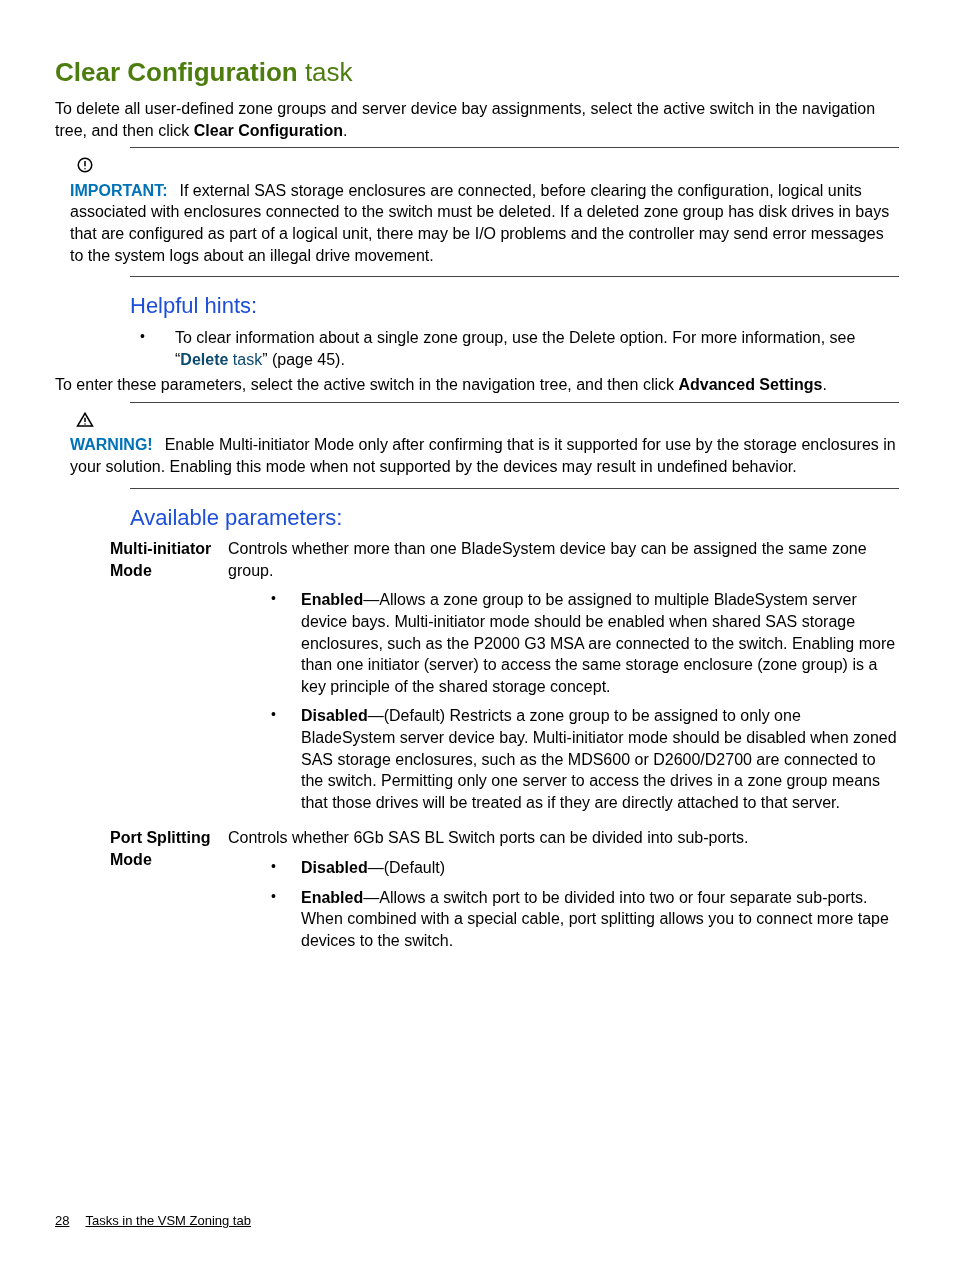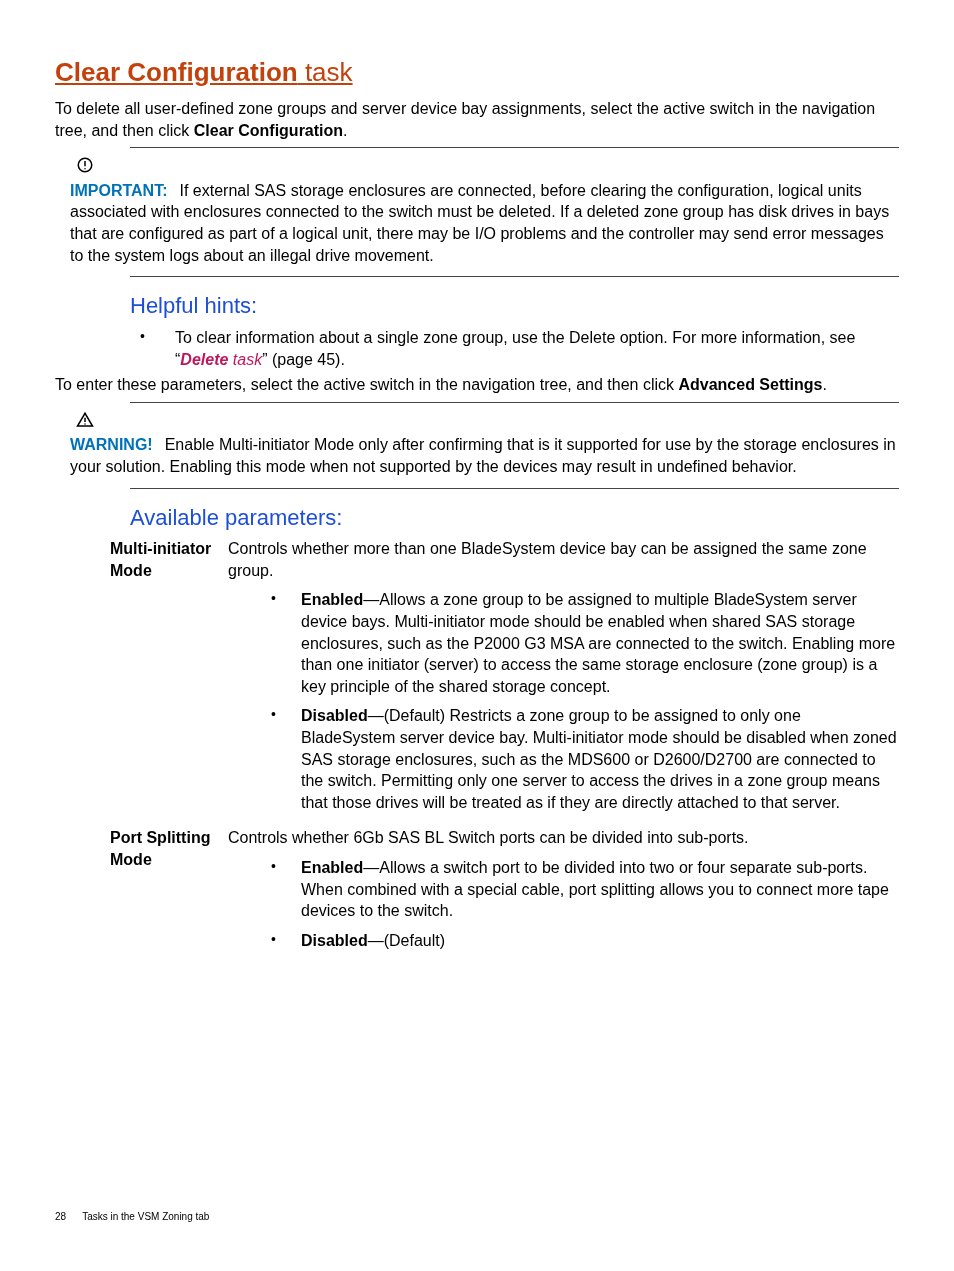--- a/index.html
+++ b/index.html
@@ -15,24 +15,23 @@
     width: 954px;
     min-height: 1271px;
     padding: 55px 55px 30px 55px;
     box-sizing: border-box;
     position: relative;
   }
   h1.task-title {
     font-family: Arial, Helvetica, sans-serif;
     font-weight: normal;
     font-size: 26px;
-    color: #c2410c;
+    color: #4d7c0f;
     margin: 0 0 8px 0;
     letter-spacing: 0px;
-    text-decoration: underline;
   }
   h1.task-title .bold {
     font-weight: bold;
   }
   .indent-body {
   }
   p {
     margin: 0 0 4px 0;
   }
   hr.thin {
@@ -80,22 +79,21 @@
     margin-bottom: 4px;
   }
   ul.hints > li::before {
     content: "•";
     position: absolute;
     left: -35px;
     color: #000;
     font-size: 14px;
   }
   .crossref {
-    color: #be185d;
-    font-style: italic;
+    color: #0c4a6e;
   }
   .boldinline { font-weight: bold; }
   .boldcolor { font-weight: bold; }
   .param-block {
     margin-left: 55px;
     display: flex;
     align-items: flex-start;
     margin-top: 6px;
   }
   .param-term {
@@ -118,23 +116,24 @@
     margin-bottom: 8px;
   }
   ul.sub > li::before {
     content: "•";
     position: absolute;
     left: 18px;
     font-size: 14px;
   }
   .footer {
     position: absolute;
-    bottom: 48px;
+    bottom: 41px;
     left: 55px;
-    font-size: 10px;
+    font-size: 13px;
+    text-decoration: underline;
   }
   .pagenum { margin-right: 16px; }
 </style>
 </head>
 <body>
 
 <div class="page">
 
   <h1 class="task-title">
     <span class="bold">Clear Configuration</span><span> task</span>
@@ -215,24 +214,24 @@
       </ul>
     </div>
   </div>
 
   <div class="param-block">
     <div class="param-term">Port Splitting Mode</div>
     <div class="param-def">
       <p>Controls whether 6Gb SAS BL Switch ports can be divided into sub-ports.</p>
       <ul class="sub">
         <li>
+          <span class="boldinline">Disabled</span><span>—(Default)</span>
+        </li>
+        <li>
           <span class="boldinline">Enabled</span><span>—Allows a switch port to be divided into two or four separate sub-ports. When combined with a special cable, port splitting allows you to connect more tape devices to the switch.</span>
-        </li>
-        <li>
-          <span class="boldinline">Disabled</span><span>—(Default)</span>
         </li>
       </ul>
     </div>
   </div>
 
   <div class="footer">
     <span class="pagenum">28</span><span>Tasks in the VSM Zoning tab</span>
   </div>
 
 </div>

